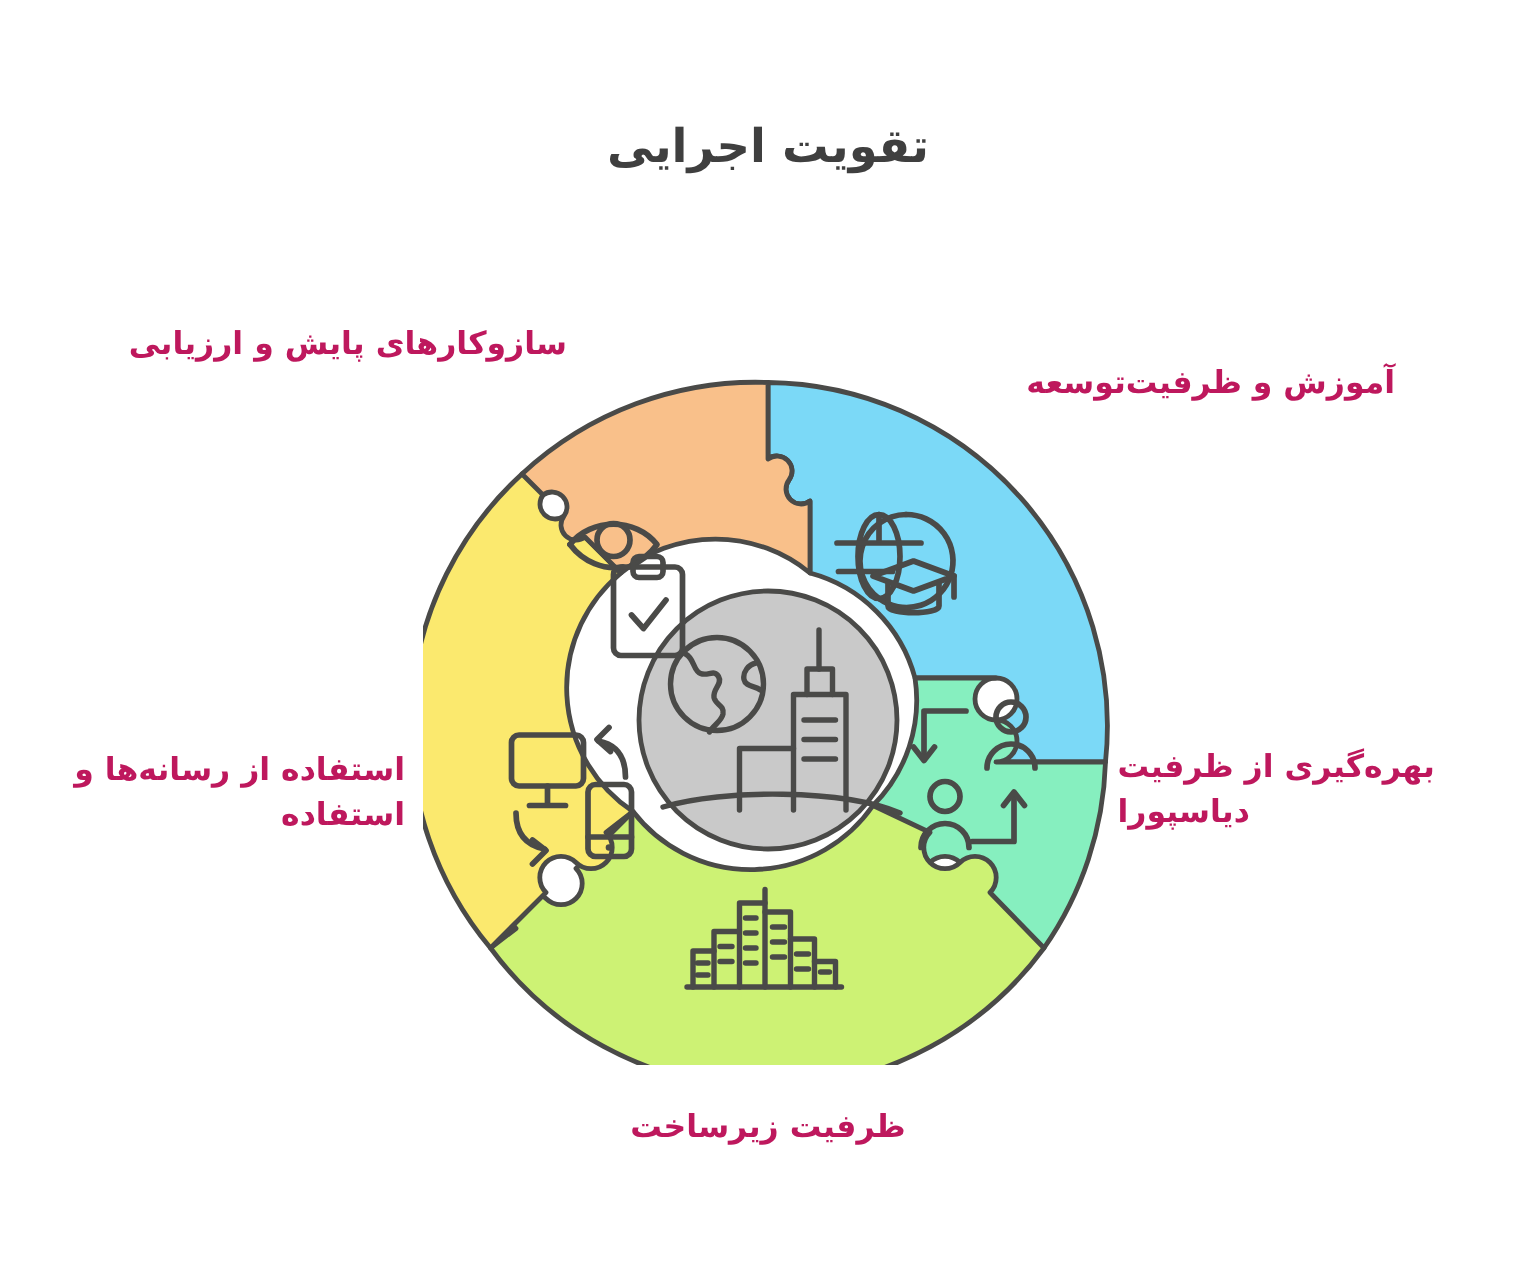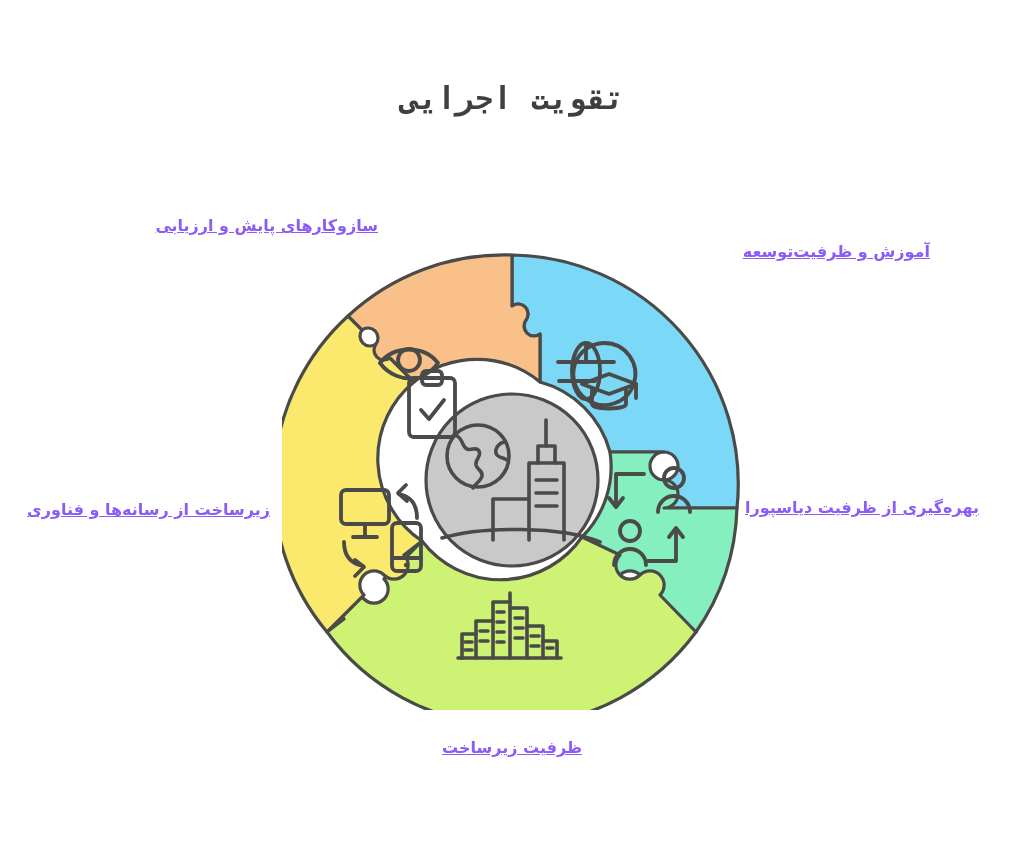--- a/index.html
+++ b/index.html
@@ -18,42 +18,40 @@
     position: absolute;
     top: 80px;
     left: 0;
     width: 1024px;
     text-align: center;
     font-size: 31px;
     font-weight: bold;
     color: #3f3f3f;
     direction: rtl;
     letter-spacing: 0px;
-    font-family: Liberation Mono, monospace;
   }
   #wheel-wrap {
     position: absolute;
     left: 282px;
     top: 250px;
     width: 460px;
     height: 460px;
   }
   #wheel-svg {
     display: block;
     width: 460px;
     height: 460px;
   }
   .seg-label {
     position: absolute;
-    color: #8b5cf6;
-    font-size: 16px;
+    color: #be185d;
+    font-size: 21px;
     font-weight: bold;
     direction: rtl;
     line-height: 1.45;
-    text-decoration: underline;
   }
   #label-monitoring {
     left: 28px;
     top: 214px;
     width: 350px;
     text-align: right;
   }
   #label-training {
     left: 640px;
     top: 240px;
@@ -260,15 +258,15 @@
 
   </svg>
 </div>
 
 <div class="seg-label" id="label-monitoring">سازوکارهای پایش و ارزیابی</div>
 
 <div class="seg-label" id="label-training">آموزش و ظرفیت‌توسعه</div>
 
 <div class="seg-label" id="label-diaspora">بهره‌گیری از ظرفیت دیاسپورا</div>
 
-<div class="seg-label" id="label-media">زیرساخت از رسانه‌ها و فناوری</div>
+<div class="seg-label" id="label-media">استفاده از رسانه‌ها و استفاده</div>
 
 <div class="seg-label" id="label-infrastructure">ظرفیت زیرساخت</div>
 
 </body></html>

